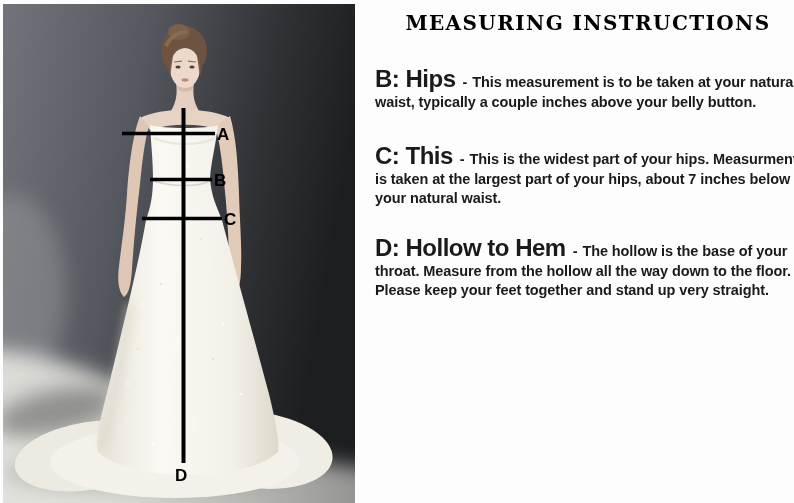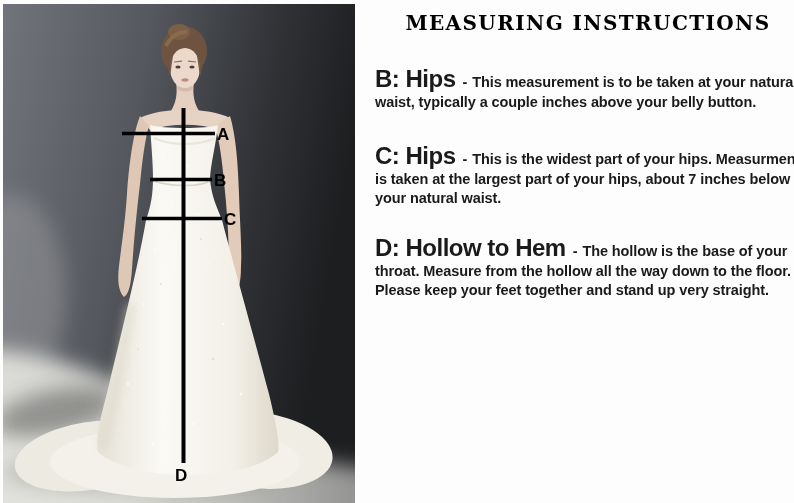--- a/index.html
+++ b/index.html
@@ -169,21 +169,21 @@
 
   <div class="panel">
     <h1>MEASURING INSTRUCTIONS</h1>
 
 
     <p class="section sec-b">
       <span class="sec-h">B: Hips</span><span class="sec-dash">-</span><span class="sec-t">This measurement is to be taken at your natural waist, typically a couple inches above your belly button.</span>
     </p>
 
     <p class="section sec-c">
-      <span class="sec-h">C: Hips</span><span class="sec-dash">-</span><span class="sec-t">This is the widest part of your hips. Measurment is taken at the largest part of your hips, about 7 inches below your natural waist.</span>
+      <span class="sec-h">C: This</span><span class="sec-dash">-</span><span class="sec-t">This is the widest part of your hips. Measurment is taken at the largest part of your hips, about 7 inches below your natural waist.</span>
     </p>
 
     <p class="section sec-d">
       <span class="sec-h">D: Hollow to Hem</span><span class="sec-dash">-</span><span class="sec-t">The hollow is the base of your throat. Measure from the hollow all the way down to the floor. Please keep your feet together and stand up very straight.</span>
     </p>
   </div>
 
 </div>
 
 </body></html>

